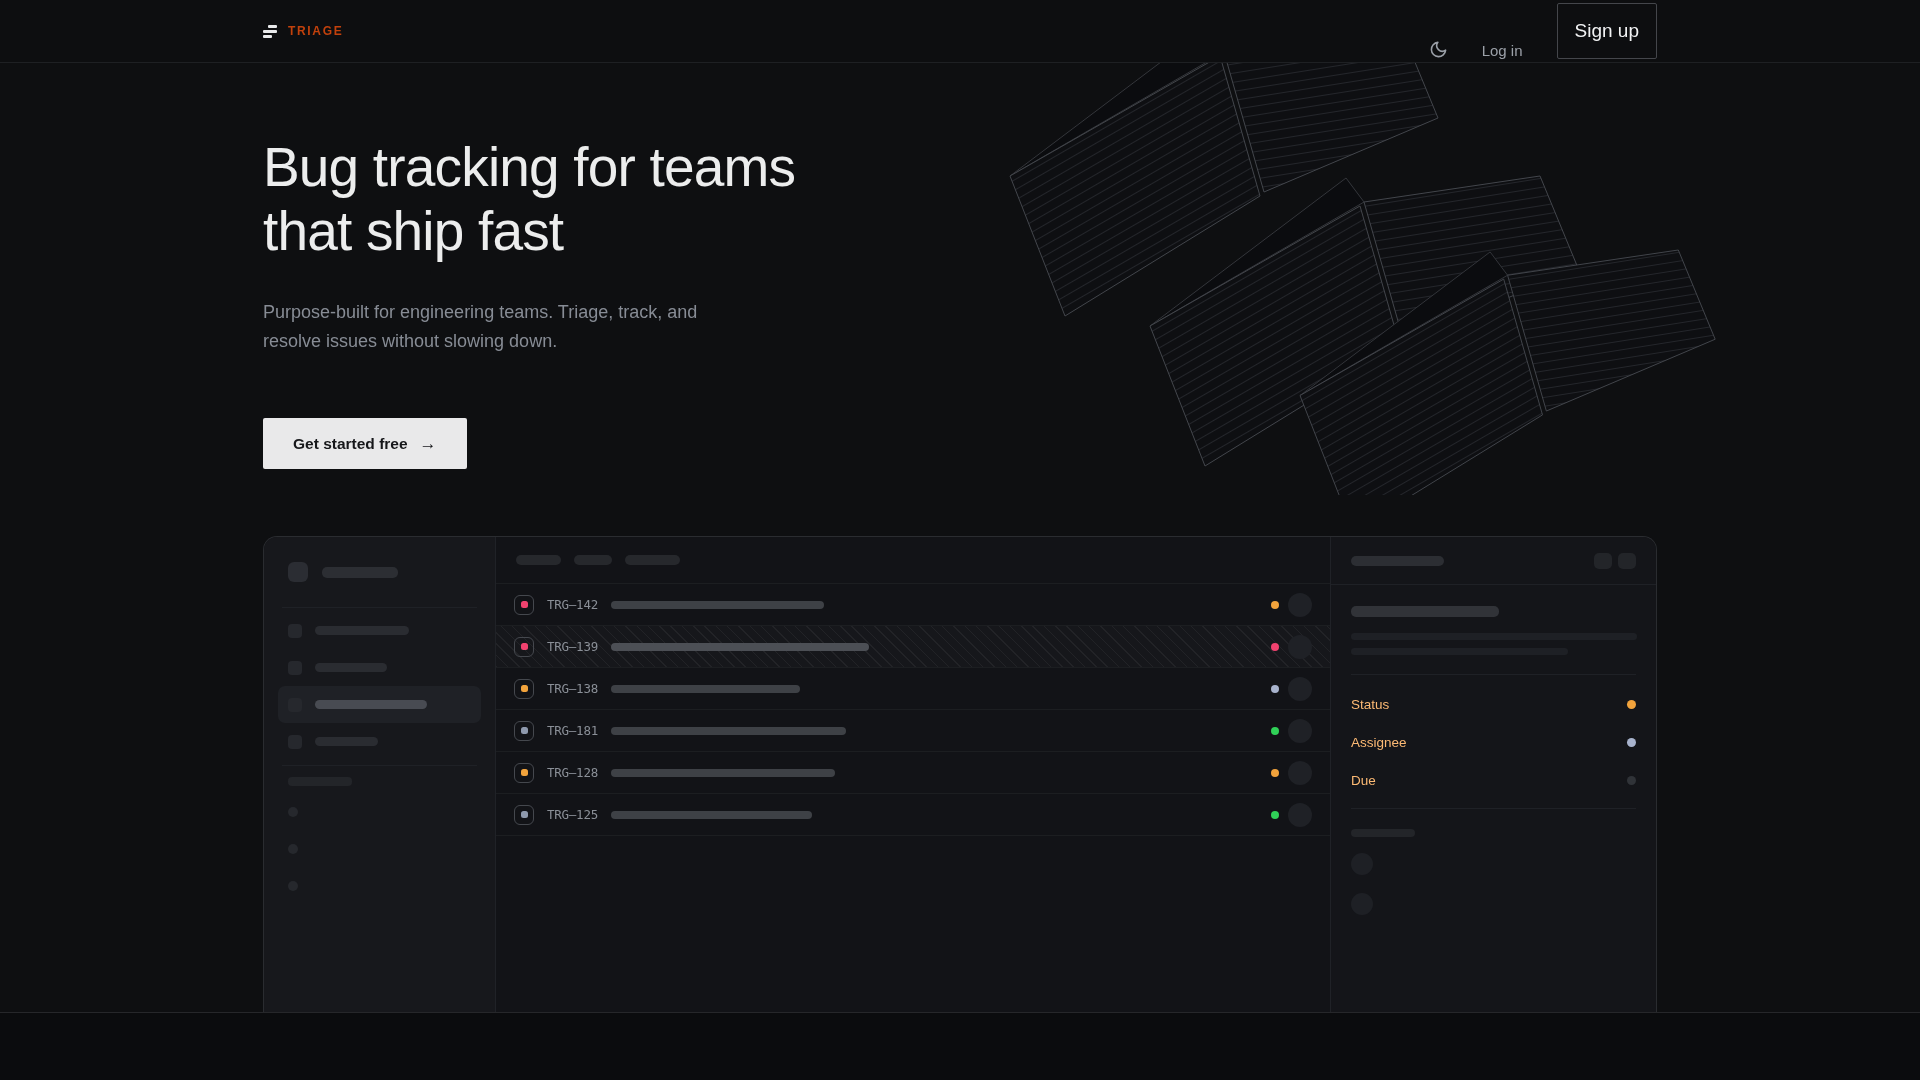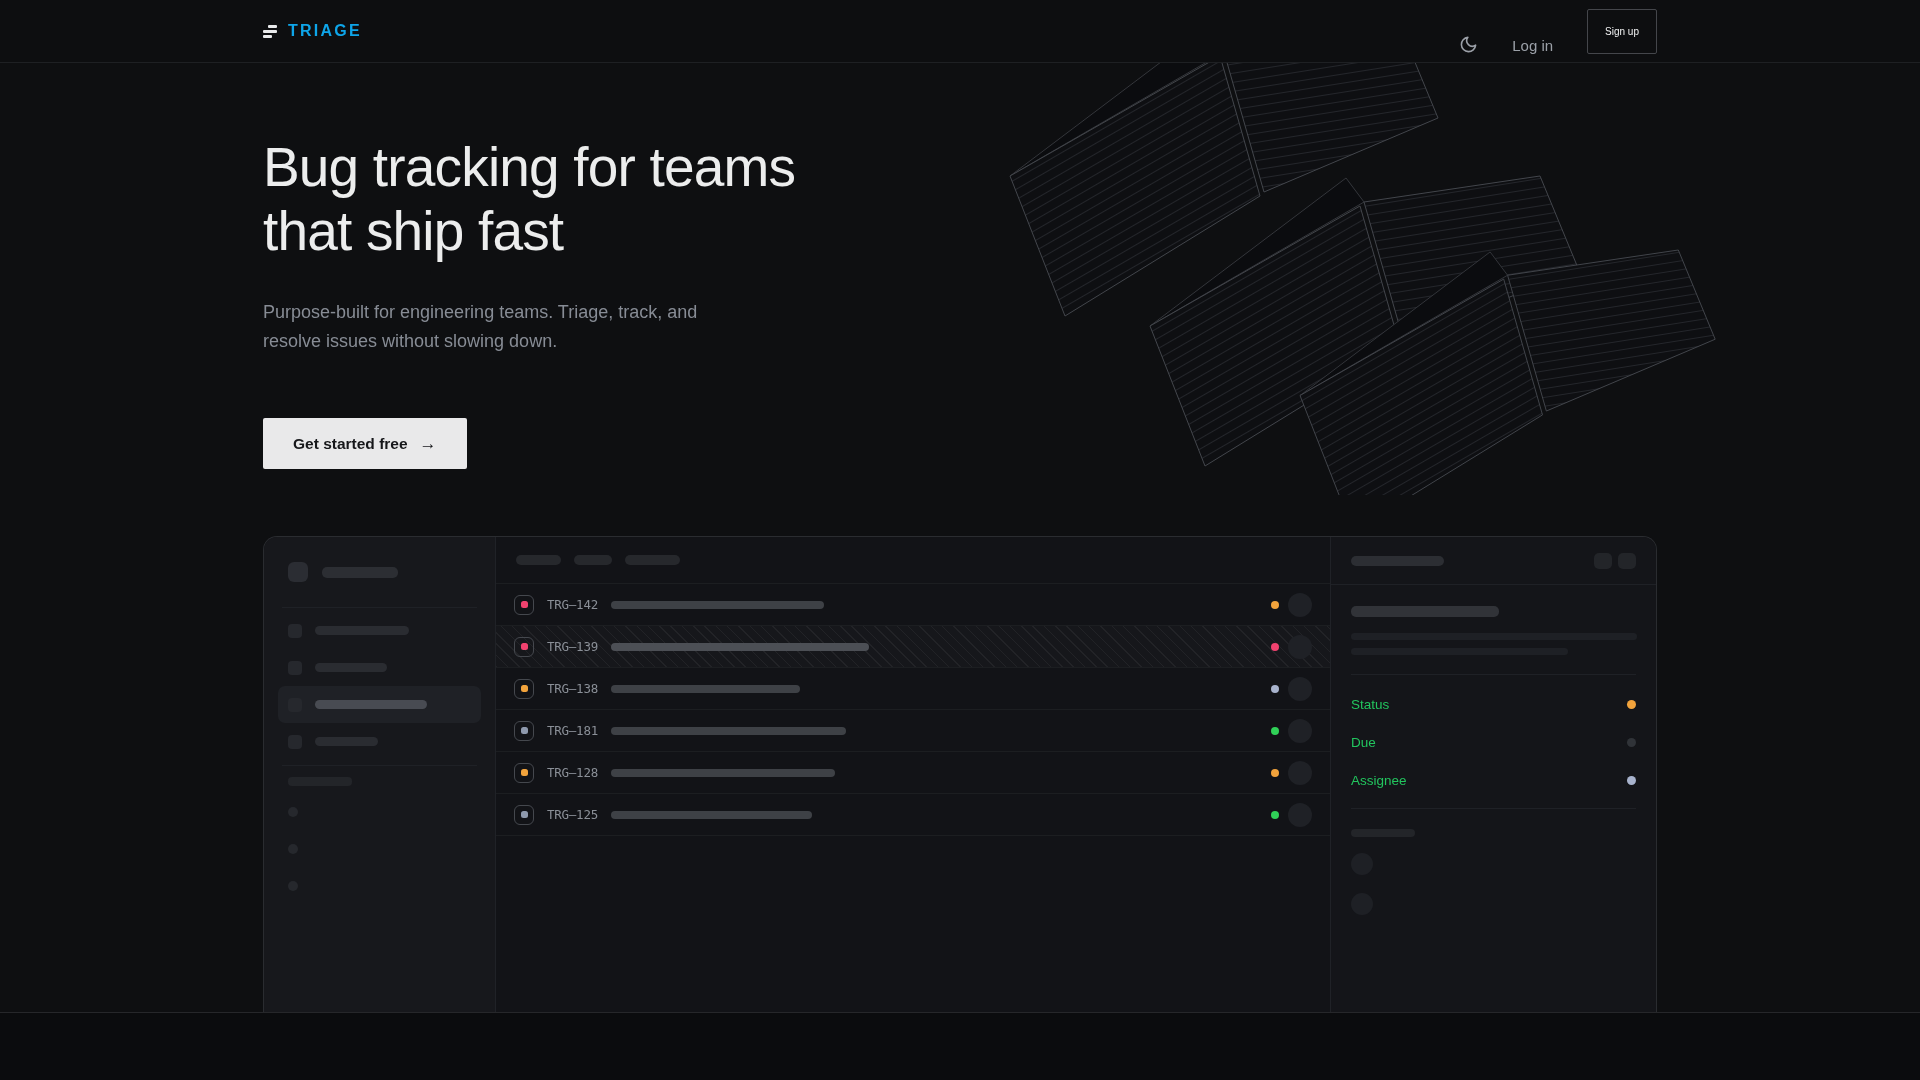--- a/index.html
+++ b/index.html
@@ -21,26 +21,26 @@
     height:63px; background:#0d0e10;
     border-bottom:1px solid #1e2023;
   }
   .nav-inner { height:100%; display:flex; align-items:center; justify-content:space-between; }
   .brand { display:flex; align-items:center; gap:11px; cursor:pointer; }
   .logo-icon { display:flex; flex-direction:column; gap:2px; width:14px; }
   .logo-icon span { height:3px; border-radius:1px; background:#e8e9eb; }
   .logo-icon .b1 { width:9px; align-self:flex-end; }
   .logo-icon .b2 { width:14px; }
   .logo-icon .b3 { width:9px; }
-  .brand-name { font-size:16px; font-weight:700; letter-spacing:0.14em; color:#0ea5e9; }
+  .brand-name { font-size:12px; font-weight:700; letter-spacing:0.14em; color:#c2410c; }
   .nav-right { display:flex; align-items:flex-end; gap:34px; }
   .moon-btn { background:none; border:none; cursor:pointer; display:flex; align-items:center; color:#9ba0a8; }
   .login-link { font-size:15px; color:#9ba0a8; text-decoration:none; cursor:pointer; }
   .signup-btn {
-    font-family:inherit; font-size:10px; color:#f2f3f4;
+    font-family:inherit; font-size:19px; color:#f2f3f4;
     background:transparent; border:1px solid #44464b; border-radius:2px;
     padding:16px 17px; cursor:pointer;
   }
 
   
   .hero { position:relative; z-index:2; }
   .hero h1 {
     margin-top:72px;
     font-size:55px; line-height:1.17; font-weight:500;
     letter-spacing:-0.015em; color:#eceded;
@@ -123,21 +123,21 @@
   .hd-btn { width:18px; height:16px; border-radius:5px; background:#232529; }
   .mk-detail-body { padding:0 20px; }
   .dt-title-pill { width:148px; height:11px; border-radius:5px; background:#313338; margin-top:21px; }
   .dt-line { height:7px; border-radius:3.5px; background:#1e2025; }
   .dt-line.l1 { width:286px; margin-top:16px; }
   .dt-line.l2 { width:217px; margin-top:8px; }
   .dt-div { height:1px; background:#1f2126; }
   .dt-div.d1 { margin-top:19px; }
   .mk-fields { margin-top:10px; }
   .mk-field { height:38px; display:flex; align-items:center; justify-content:space-between; }
-  .mk-field-label { font-size:13.5px; color:#22c55e; }
+  .mk-field-label { font-size:13.5px; color:#fdba74; }
   .mk-field-dot { width:9px; height:9px; border-radius:50%; }
   .dt-div.d2 { margin-top:9px; }
   .dt-sec-pill { width:64px; height:8px; border-radius:4px; background:#232529; margin-top:20px; }
   .dt-circle { width:22px; height:22px; border-radius:50%; background:#1e2025; }
   .dt-circle.c1 { margin-top:16px; }
   .dt-circle.c2 { margin-top:18px; }
 
   
   .footer-sep { position:absolute; left:0; top:1012px; width:1920px; height:1px; background:#26272a; z-index:3; }
   .footer { position:absolute; left:0; top:1013px; width:1920px; height:67px; background:#0b0c0e; z-index:3; }
@@ -338,27 +338,27 @@
         <div class="dt-line l2"></div>
         <div class="dt-div d1"></div>
         <div class="mk-fields">
   <div class="mk-field">
     <span class="mk-field-label">Status</span>
     <span class="mk-field-dot" style="background: rgb(242, 163, 60);"></span>
   </div>
 
 
   <div class="mk-field">
+    <span class="mk-field-label">Assignee</span>
+    <span class="mk-field-dot" style="background: rgb(168, 179, 205);"></span>
+  </div>
+
+  <div class="mk-field">
     <span class="mk-field-label">Due</span>
     <span class="mk-field-dot" style="background: rgb(48, 51, 56);"></span>
-  </div>
-
-  <div class="mk-field">
-    <span class="mk-field-label">Assignee</span>
-    <span class="mk-field-dot" style="background: rgb(168, 179, 205);"></span>
   </div>
 </div>
         <div class="dt-div d2"></div>
         <div class="dt-sec-pill"></div>
         <div class="dt-circle c1"></div>
         <div class="dt-circle c2"></div>
       </div>
     </aside>
 
   </div>

